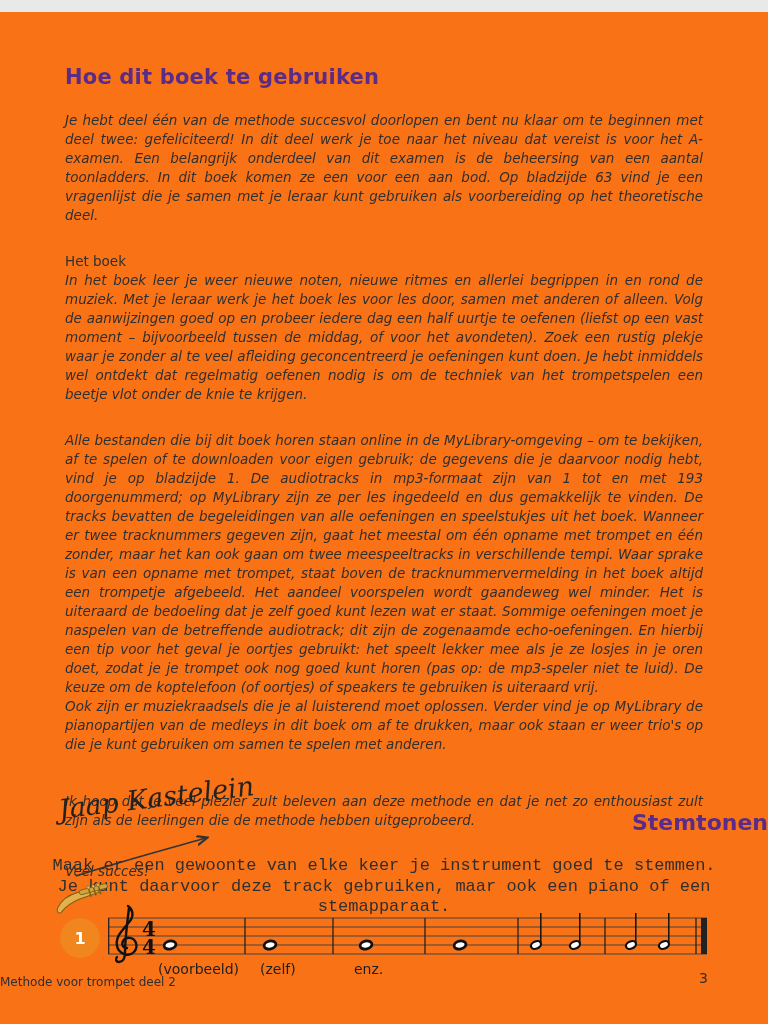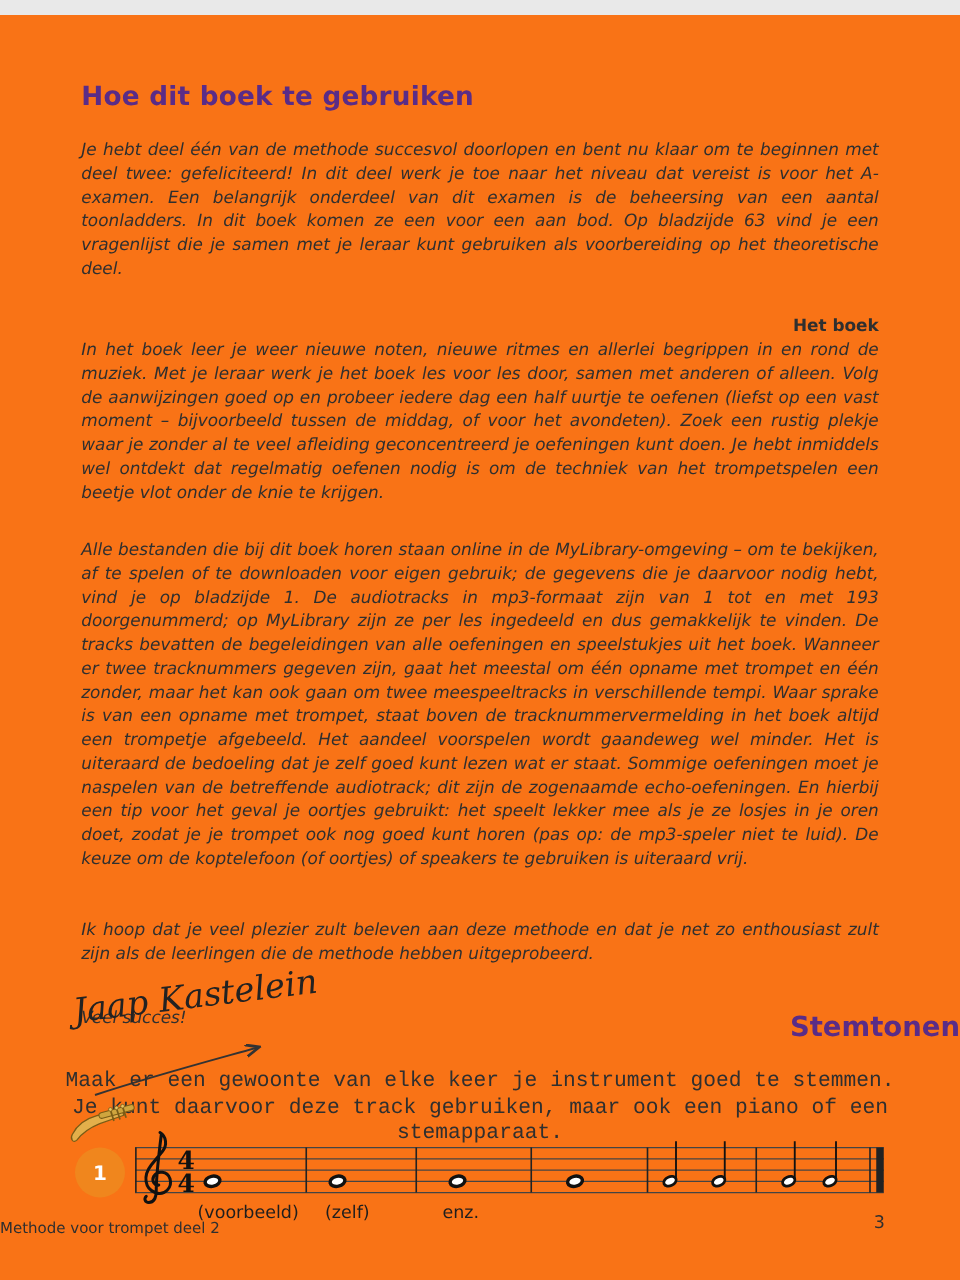--- a/index.html
+++ b/index.html
@@ -11,21 +11,21 @@
   }
   .content{
     position:absolute; left:65px; top:56px; width:638px;
     font-size:13.5px; line-height:19px; text-align:justify;
   }
   .content p{margin:0;font-style:italic;}
   h1.title{
     margin:0 0 24px; font-size:21px; font-weight:bold; color:var(--purple);
     letter-spacing:.2px; text-align:left;
   }
-  h2.sub{ margin:0; font-size:13.5px; font-weight:bold; text-align:right; }
+  h2.sub{ margin:0; font-size:13.5px; font-weight:normal; text-align:left; }
   .gap-after{ margin-bottom:27px !important; }
   .closing{ margin-top:38px !important; }
   .farewell{ margin-top:32px !important; }
 
   
   .signature-block{ position:absolute; left:58px; top:770px; width:240px; height:110px; }
   .sig-text{
     display:inline-block; transform:rotate(-7deg);
     font-family:"DejaVu Serif","Liberation Serif",serif; font-style:italic;
     font-size:27px; color:#222; white-space:nowrap;
@@ -69,20 +69,21 @@
 
   <div class="content">
     <h1 class="title">Hoe dit boek te gebruiken</h1>
 
     <p class="gap-after">Je hebt deel één van de methode succesvol doorlopen en bent nu klaar om te beginnen met deel twee: gefeliciteerd! In dit deel werk je toe naar het niveau dat vereist is voor het A-examen. Een belangrijk onderdeel van dit examen is de beheersing van een aantal toonladders. In dit boek komen ze een voor een aan bod. Op bladzijde 63 vind je een vragenlijst die je samen met je leraar kunt gebruiken als voorbereiding op het theoretische deel.</p>
 
     <h2 class="sub">Het boek</h2>
     <p class="gap-after">In het boek leer je weer nieuwe noten, nieuwe ritmes en allerlei begrippen in en rond de muziek. Met je leraar werk je het boek les voor les door, samen met anderen of alleen. Volg de aanwijzingen goed op en probeer iedere dag een half uurtje te oefenen (liefst op een vast moment – bijvoorbeeld tussen de middag, of voor het avondeten). Zoek een rustig plekje waar je zonder al te veel afleiding geconcentreerd je oefeningen kunt doen. Je hebt inmiddels wel ontdekt dat regelmatig oefenen nodig is om de techniek van het trompetspelen een beetje vlot onder de knie te krijgen.</p>
 
     <p>Alle bestanden die bij dit boek horen staan online in de MyLibrary-omgeving – om te bekijken, af te spelen of te downloaden voor eigen gebruik; de gegevens die je daarvoor nodig hebt, vind je op bladzijde 1. De audiotracks in mp3-formaat zijn van 1 tot en met 193 doorgenummerd; op MyLibrary zijn ze per les ingedeeld en dus gemakkelijk te vinden. De tracks bevatten de begeleidingen van alle oefeningen en speelstukjes uit het boek. Wanneer er twee tracknummers gegeven zijn, gaat het meestal om één opname met trompet en één zonder, maar het kan ook gaan om twee meespeeltracks in verschillende tempi. Waar sprake is van een opname met trompet, staat boven de tracknummervermelding in het boek altijd een trompetje afgebeeld. Het aandeel voorspelen wordt gaandeweg wel minder. Het is uiteraard de bedoeling dat je zelf goed kunt lezen wat er staat. Sommige oefeningen moet je naspelen van de betreffende audiotrack; dit zijn de zogenaamde echo-oefeningen. En hierbij een tip voor het geval je oortjes gebruikt: het speelt lekker mee als je ze losjes in je oren doet, zodat je je trompet ook nog goed kunt horen (pas op: de mp3-speler niet te luid). De keuze om de koptelefoon (of oortjes) of speakers te gebruiken is uiteraard vrij.</p>
+    <p>Ook zijn er muziekraadsels die je al luisterend moet oplossen. Verder vind je op MyLibrary de pianopartijen van de medleys in dit boek om af te drukken, maar ook staan er weer trio's op die je kunt gebruiken om samen te spelen met anderen.</p>
 
     <p class="closing">Ik hoop dat je veel plezier zult beleven aan deze methode en dat je net zo enthousiast zult zijn als de leerlingen die de methode hebben uitgeprobeerd.</p>
     <p class="farewell">Veel succes!</p>
   </div>
 
   <div class="signature-block">
     <span class="sig-text">Jaap Kastelein</span>
     <svg class="sig-arrow" width="180" height="60" viewBox="0 0 180 60">
       <defs>
         <marker id="arrowhead" markerWidth="8" markerHeight="8" refX="6" refY="3" orient="auto">

